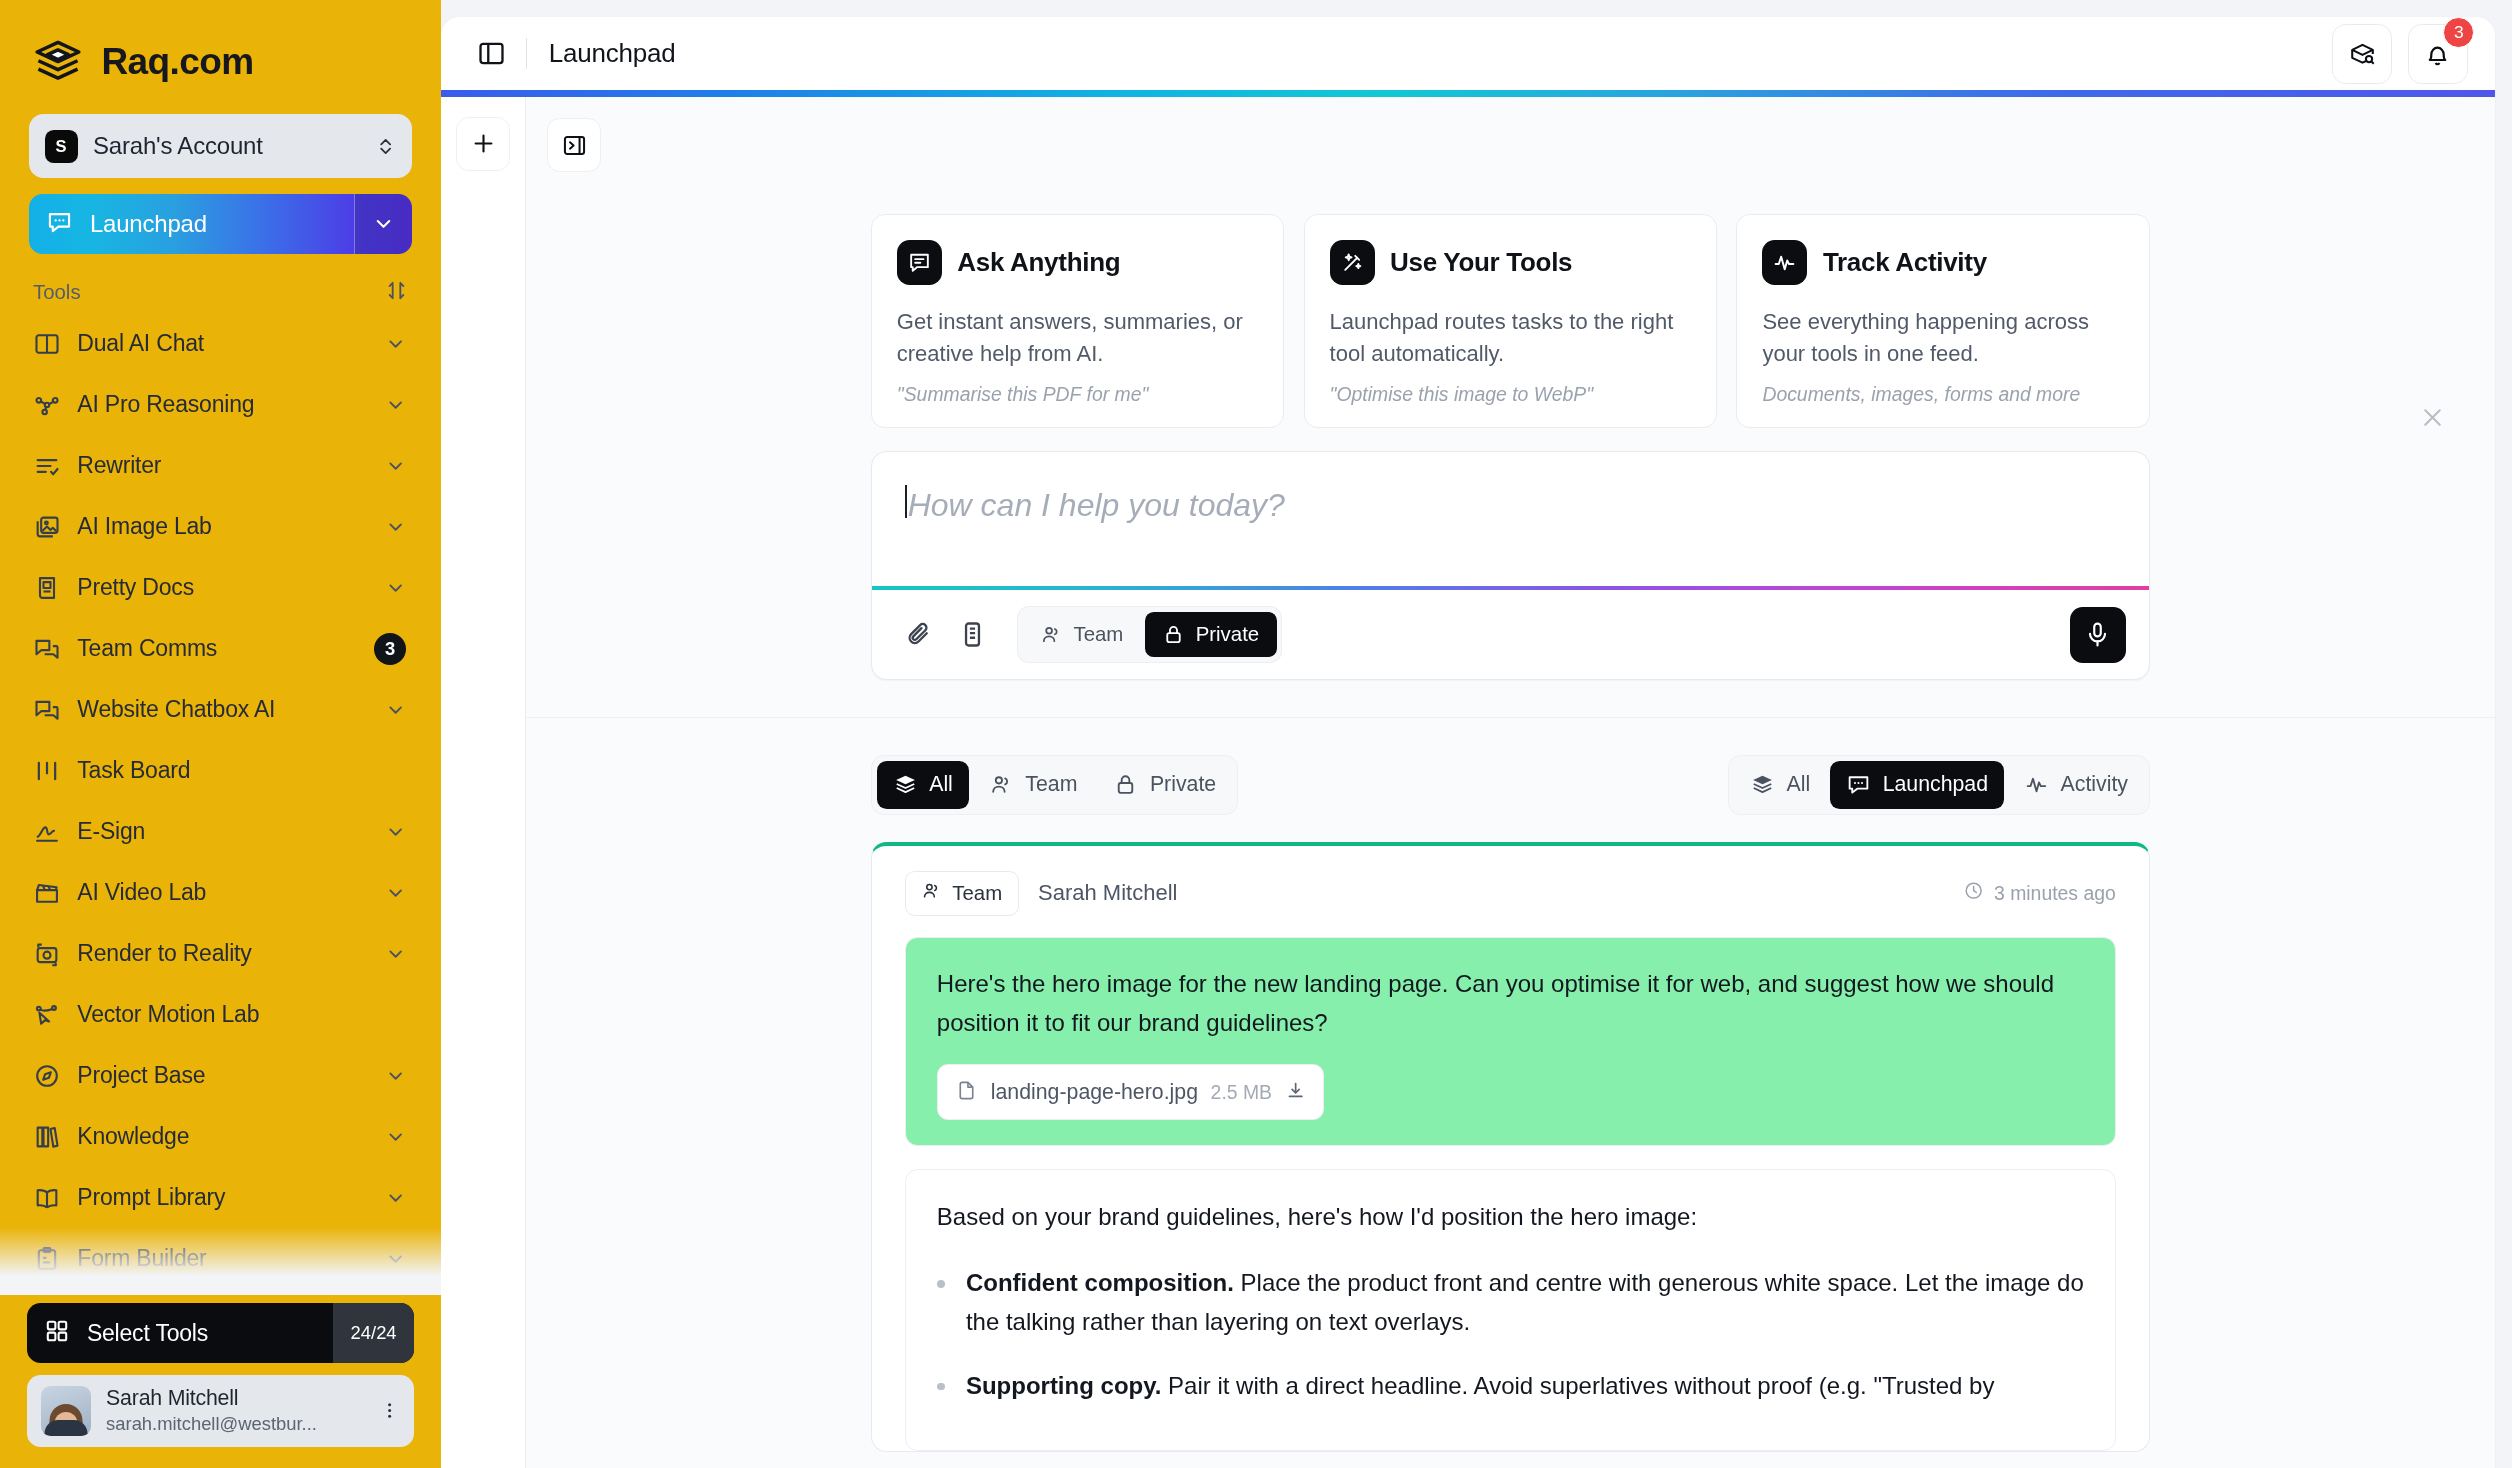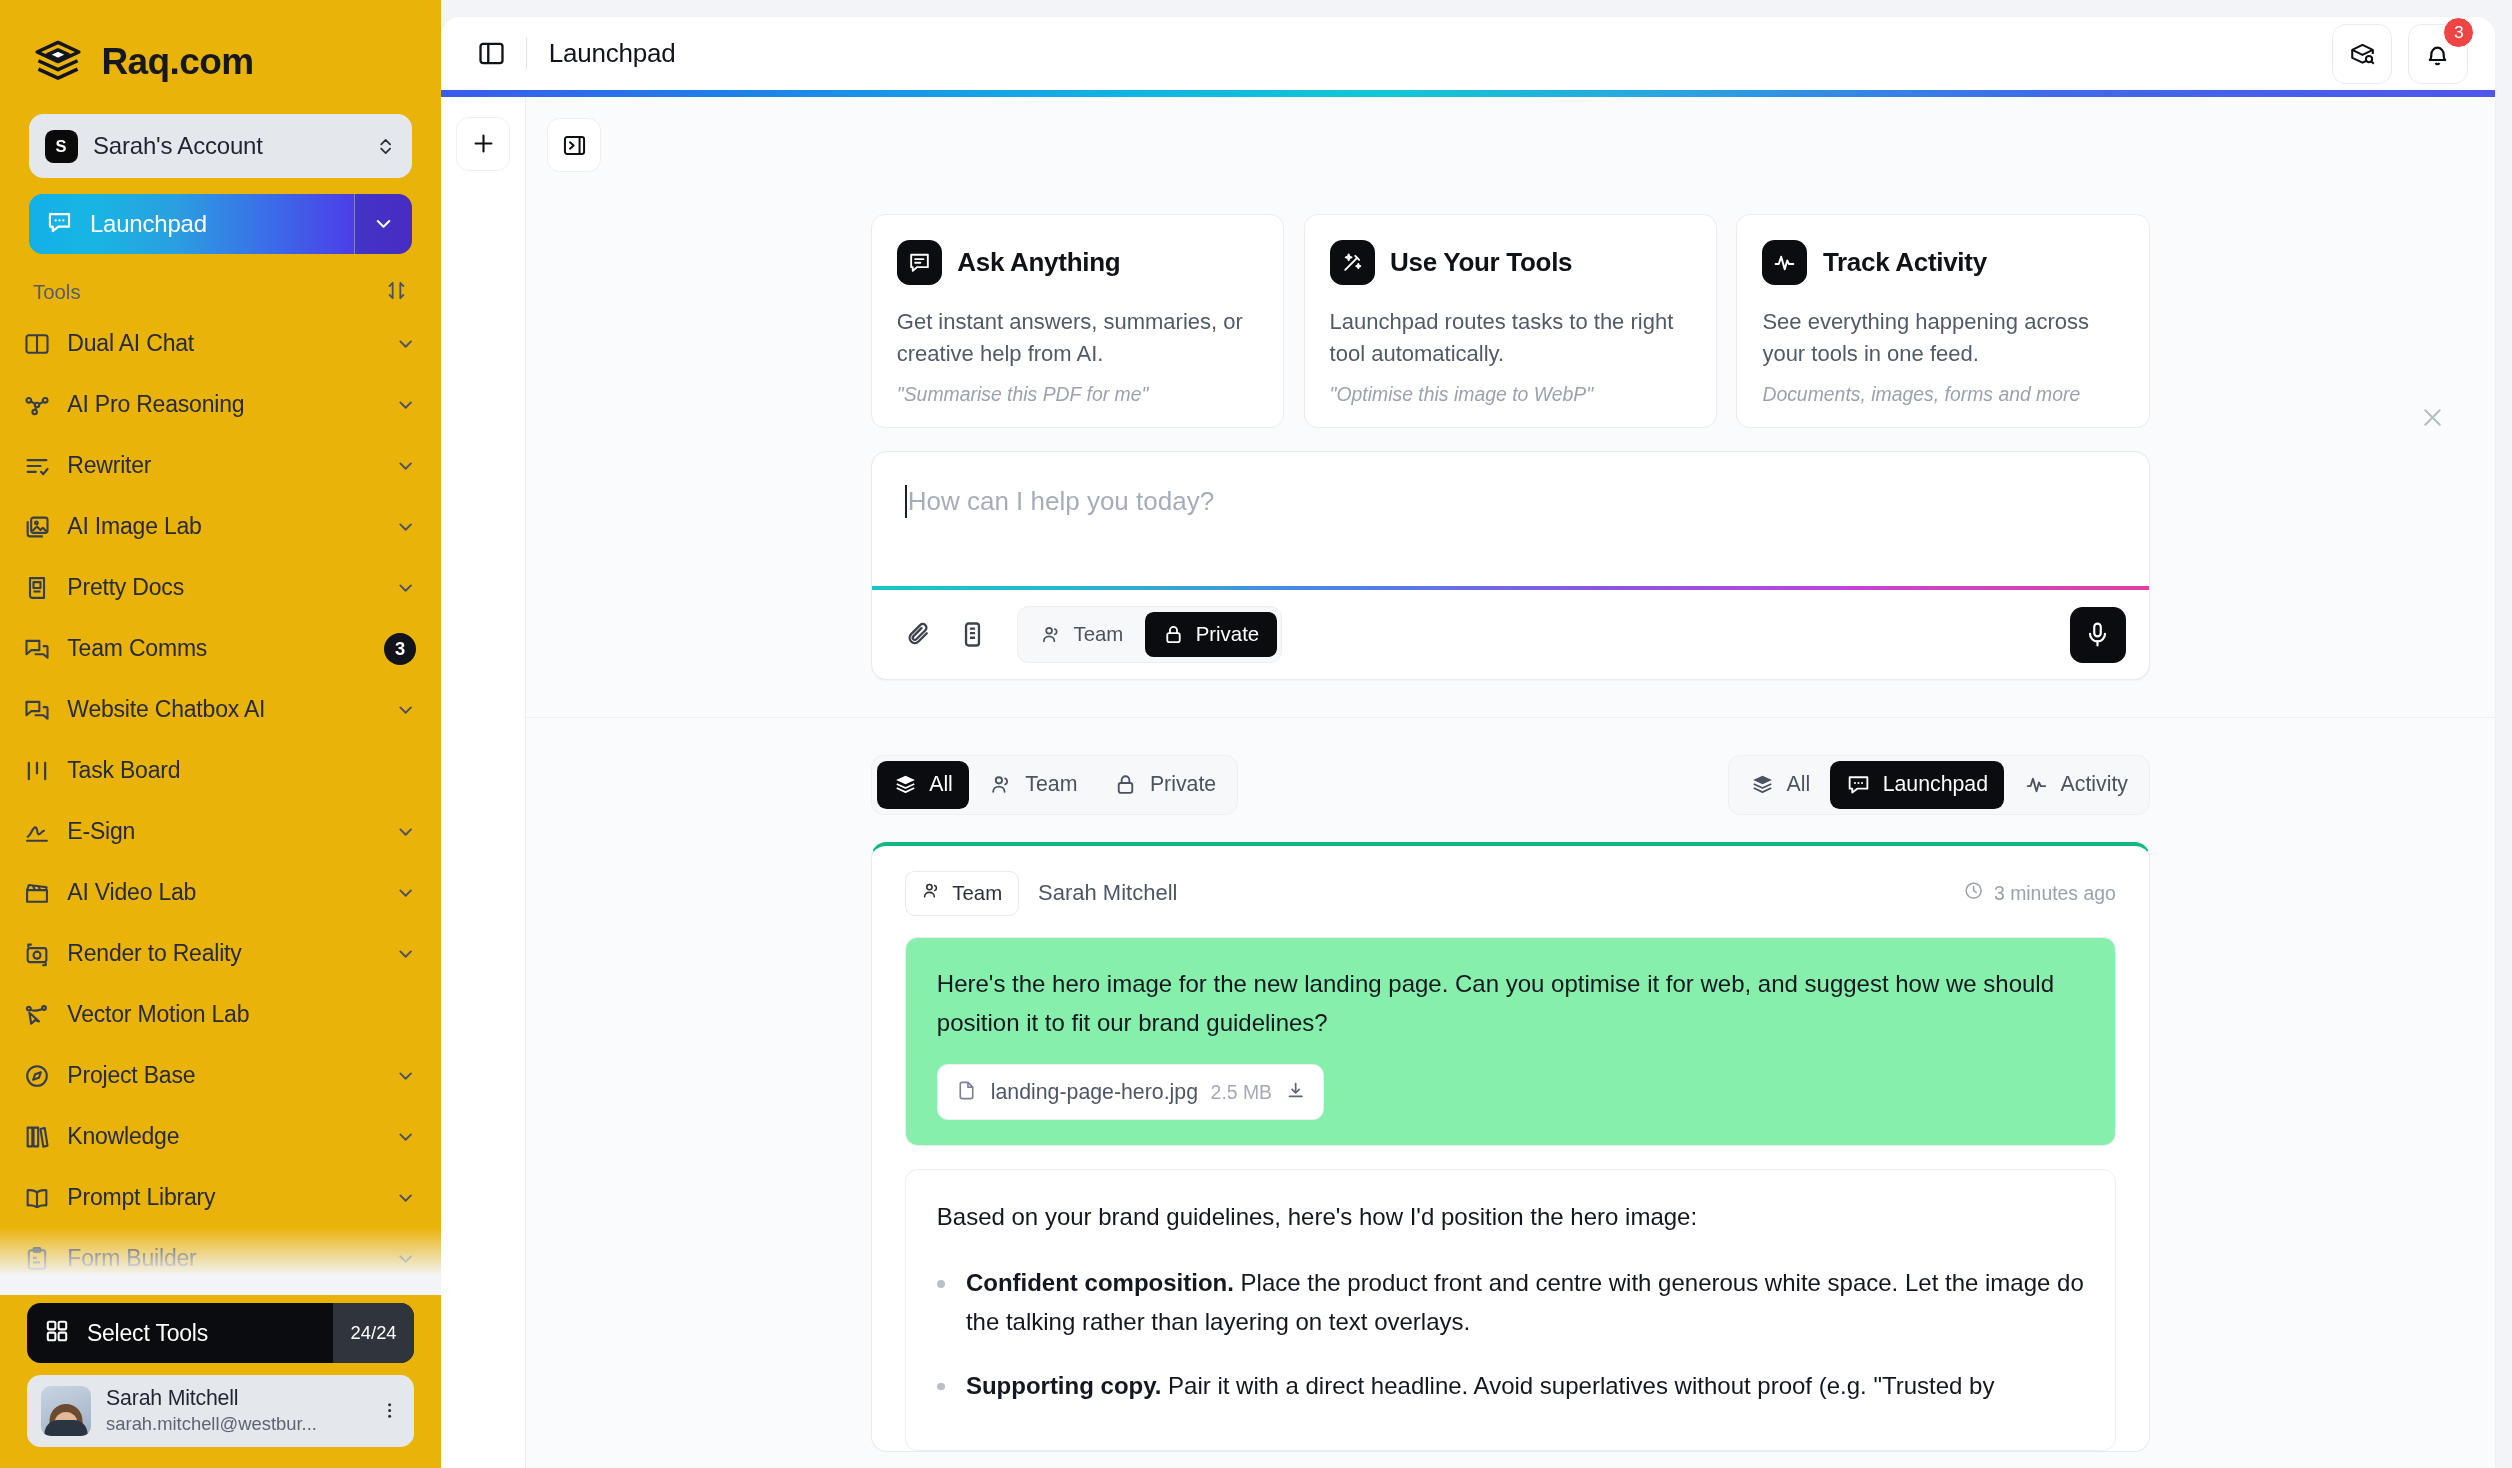--- a/index.html
+++ b/index.html
@@ -47,21 +47,21 @@
     display: flex; align-items: center; justify-content: center;
     border-left: 1px solid rgba(255,255,255,0.35);
   }
 
   .tools-head {
     display: flex; align-items: center; justify-content: space-between;
     padding: 25px 33px 7.8px 33px;
   }
   .tools-head-label { font-size: 20.4px; color: #555c6b; }
 
-  .tool-list { flex: 1; overflow: hidden; padding: 0 17px; }
+  .tool-list { flex: 1; overflow: hidden; padding: 0 27px; }
   .tool-item {
     display: flex; align-items: center; gap: 16.5px;
     height: 61px; padding: 0 7.8px 0 5.8px; border-radius: 11.6px;
   }
   .tool-icon { width: 28px; height: 28px; flex: none; color: #363d4b; }
   .tool-label { font-size: 23px; color: #262b36; flex: 1; letter-spacing: -0.2px; }
   .tool-chev { width: 21.3px; height: 21.3px; color: #4a5160; flex: none; }
   .tool-badge {
     min-width: 32px; height: 32px; border-radius: 50%; background: #111418;
     color: #fff; font-size: 18.4px; font-weight: 600;
@@ -179,21 +179,21 @@
     color: #b6bdc7;
   }
 
   .composer-wrap { max-width: 1279px; margin: 0 auto; padding: 23px 0 0 0; }
   .composer {
     background: #fff; border: 1px solid #e6e9ee; border-radius: 15.5px;
     overflow: hidden; box-shadow: 0 1px 1.9px rgba(16,24,40,0.04);
   }
   .composer-field { height: 134px; padding: 33px 33px 0 33px; display: flex; }
   .caret { width: 1.9px; height: 33px; background: #1b1f26; margin-right: 1px; flex: none; }
-  .composer-ph { font-size: 26px; color: #a6adb9; line-height: 1.3; }
+  .composer-ph { font-size: 32px; color: #a6adb9; line-height: 1.3; font-style: italic; }
   .composer-rainbow {
     height: 3.9px;
     background: linear-gradient(90deg, #16c7c0 0%, #25b8cf 16%, #4f7fe6 38%, #8b55e2 57%, #c044d8 76%, #e0409f 100%);
   }
   .composer-bar { height: 89px; display: flex; align-items: center; padding: 0 23px 0 31px; gap: 23px; }
   .cbar-ico { width: 31px; height: 31px; color: #3c434f; flex: none; }
   .seg {
     display: flex; align-items: center; background: #f7f8fa;
     border: 1px solid #eceef2; border-radius: 11.6px; padding: 4.8px; gap: 3.9px; margin-left: 5.8px;
   }

